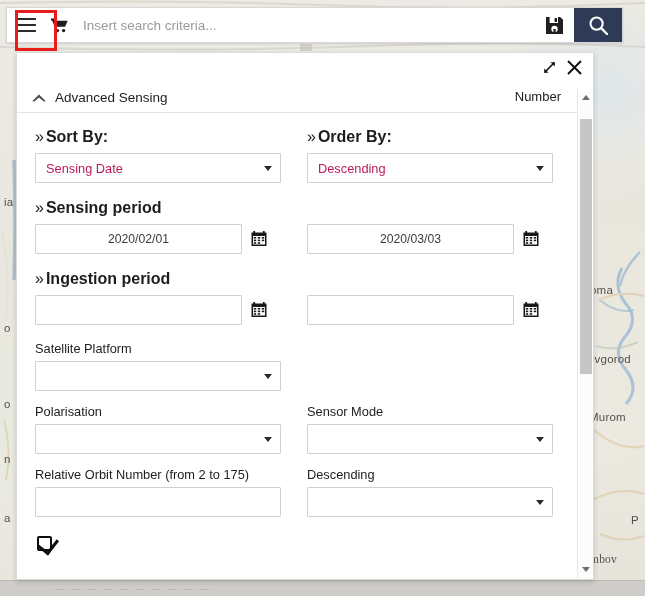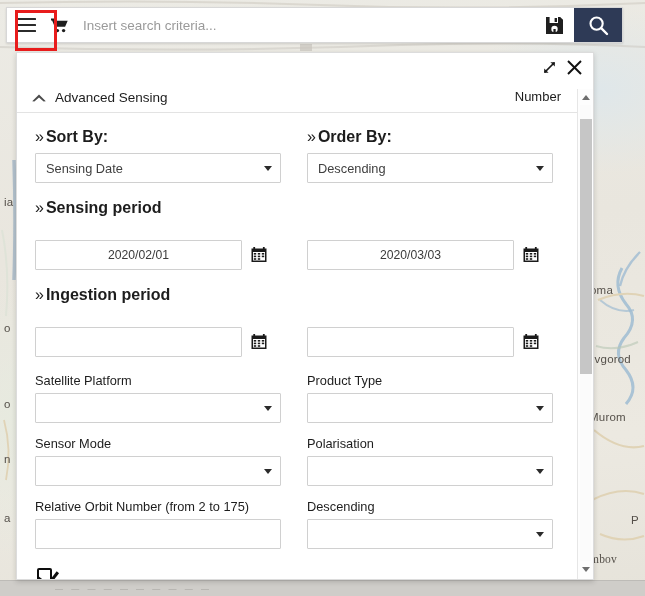--- a/index.html
+++ b/index.html
@@ -169,41 +169,41 @@
   }
   .col { width: 246px; }
 
   .sel, .txt {
     width: 100%;
     height: 30px;
     border: 1px solid #d0d0d0;
     background: #fff;
     font-family: "Liberation Sans", sans-serif;
     font-size: 12.8px;
-    color: #404040;
+    color: #be185d;
     padding: 0 22px 0 10px;
     outline: none;
     border-radius: 1px;
     appearance: none;
     -webkit-appearance: none;
   }
   .selwrap { position: relative; }
   .selwrap .caret {
     position: absolute;
     right: 9px; top: 50%;
     margin-top: -2px;
     width: 0; height: 0;
     border-left: 4.5px solid transparent;
     border-right: 4.5px solid transparent;
     border-top: 5.5px solid #2b2b2b;
     pointer-events: none;
   }
 
   .daterow { display: flex; align-items: center; gap: 26px; }
-  .datecell { display: flex; align-items: center; width: 246px; margin-top: 16px; }
+  .datecell { display: flex; align-items: center; width: 246px; }
   .dateinput {
     width: 207px; height: 30px;
     border: 1px solid #d0d0d0;
     background: #fff;
     font-family: "Liberation Sans", sans-serif;
     font-size: 12.2px;
     color: #3b3b3b;
     text-align: center;
     outline: none;
     border-radius: 1px;
@@ -536,44 +536,37 @@
 
 
       <div class="row2">
         <div class="col fieldblock">
           <div class="fieldlabel">Satellite Platform</div>
           <div class="selwrap">
             <input class="sel" readonly="" value="" style="">
             <span class="caret"></span>
           </div>
         </div>
+      </div>
+
+      <div class="row2">
         <div class="col fieldblock">
-          <div class="fieldlabel">Product Type</div>
+          <div class="fieldlabel">Polarisation</div>
           <div class="selwrap">
             <input class="sel" readonly="" value="" style="">
             <span class="caret"></span>
           </div>
         </div>
-      </div>
-
-      <div class="row2">
         <div class="col fieldblock">
           <div class="fieldlabel">Sensor Mode</div>
           <div class="selwrap">
             <input class="sel" readonly="" value="" style="">
             <span class="caret"></span>
           </div>
         </div>
-        <div class="col fieldblock">
-          <div class="fieldlabel">Polarisation</div>
-          <div class="selwrap">
-            <input class="sel" readonly="" value="" style="">
-            <span class="caret"></span>
-          </div>
-        </div>
       </div>
 
       <div class="row2">
         <div class="col fieldblock">
           <div class="fieldlabel">Relative Orbit Number (from 2 to 175)</div>
           <input class="txt" value="" style="">
         </div>
         <div class="col fieldblock">
           <div class="fieldlabel">Descending</div>
           <div class="selwrap">

